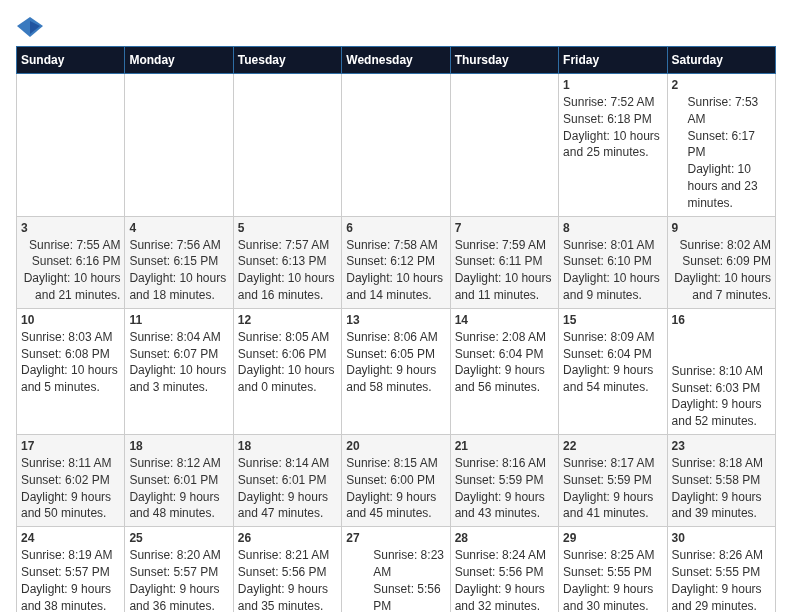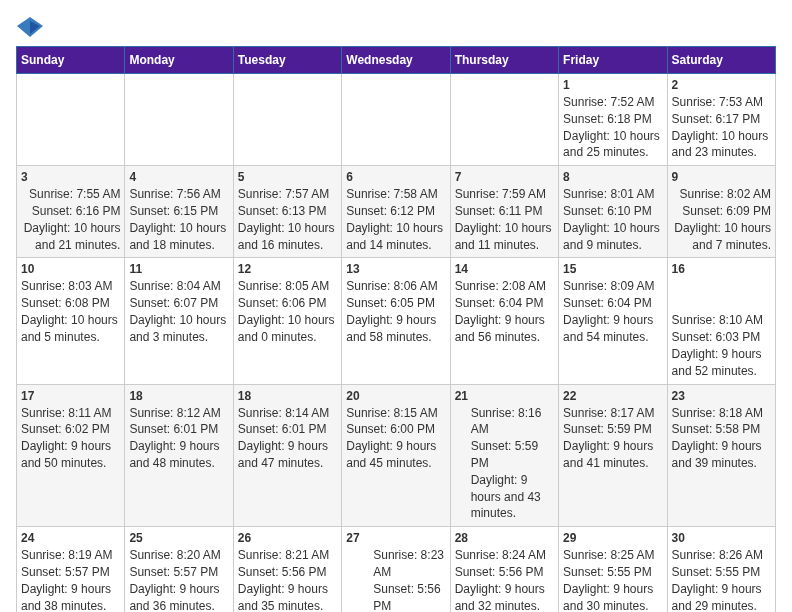--- a/index.html
+++ b/index.html
@@ -46,21 +46,21 @@
     .location-title {
       font-size: 14px;
       color: #555;
     }
     table {
       width: 100%;
       border-collapse: collapse;
       table-layout: fixed;
     }
     thead tr th {
-      background-color: #4c1d95;
+      background-color: #0f172a;
       color: #fff;
       font-size: 12px;
       font-weight: bold;
       padding: 6px 4px;
       border: 1px solid #2e6da4;
       text-align: left;
     }
     tbody tr td {
       border: 1px solid #ccc;
       vertical-align: top;
@@ -128,21 +128,21 @@
         <td class="empty-cell"></td>
         <td class="empty-cell"></td>
         <td>
           <span class="day-num">1</span>
           <div class="day-info" style="white-space: pre-line;">Sunrise: 7:52 AM
 Sunset: 6:18 PM
 Daylight: 10 hours and 25 minutes.</div>
         </td>
         <td>
           <span class="day-num">2</span>
-          <div class="day-info" style="white-space: pre-line;">Sunrise: 7:53 AM
+          <div class="day-info" style="white-space: pre-line; margin-left: 16px;">Sunrise: 7:53 AM
 Sunset: 6:17 PM
 Daylight: 10 hours and 23 minutes.</div>
         </td>
       </tr>
       <tr>
         <td>
           <span class="day-num">3</span>
           <div class="day-info" style="white-space: pre-line; text-align: right;">Sunrise: 7:55 AM
 Sunset: 6:16 PM
 Daylight: 10 hours and 21 minutes.</div>
@@ -248,21 +248,21 @@
 Daylight: 9 hours and 47 minutes.</div>
         </td>
         <td>
           <span class="day-num">20</span>
           <div class="day-info" style="white-space: pre-line;">Sunrise: 8:15 AM
 Sunset: 6:00 PM
 Daylight: 9 hours and 45 minutes.</div>
         </td>
         <td>
           <span class="day-num">21</span>
-          <div class="day-info" style="white-space: pre-line; margin-left: 16px;">Sunrise: 8:16 AM
+          <div class="day-info" style="white-space: pre-line;">Sunrise: 8:16 AM
 Sunset: 5:59 PM
 Daylight: 9 hours and 43 minutes.</div>
         </td>
         <td>
           <span class="day-num">22</span>
           <div class="day-info" style="white-space: pre-line;">Sunrise: 8:17 AM
 Sunset: 5:59 PM
 Daylight: 9 hours and 41 minutes.</div>
         </td>
         <td>

